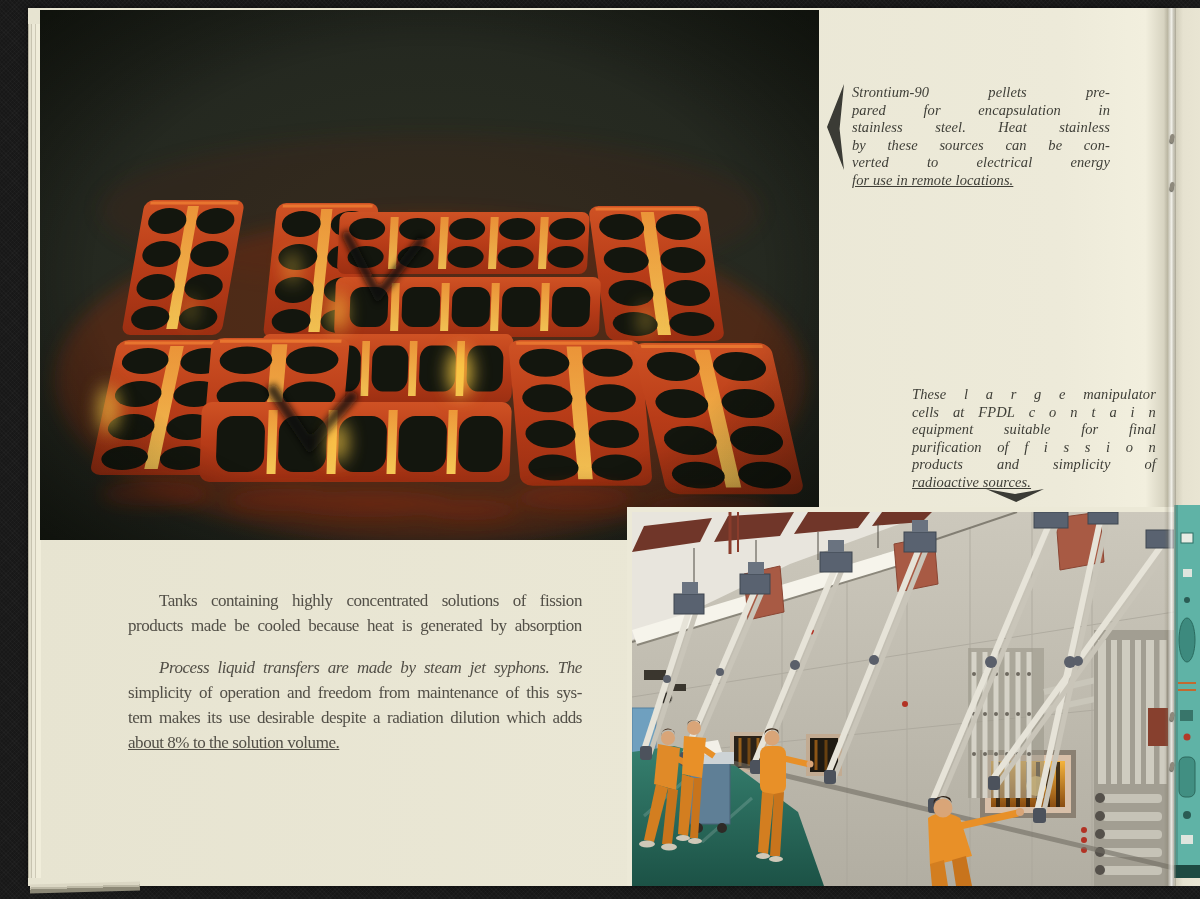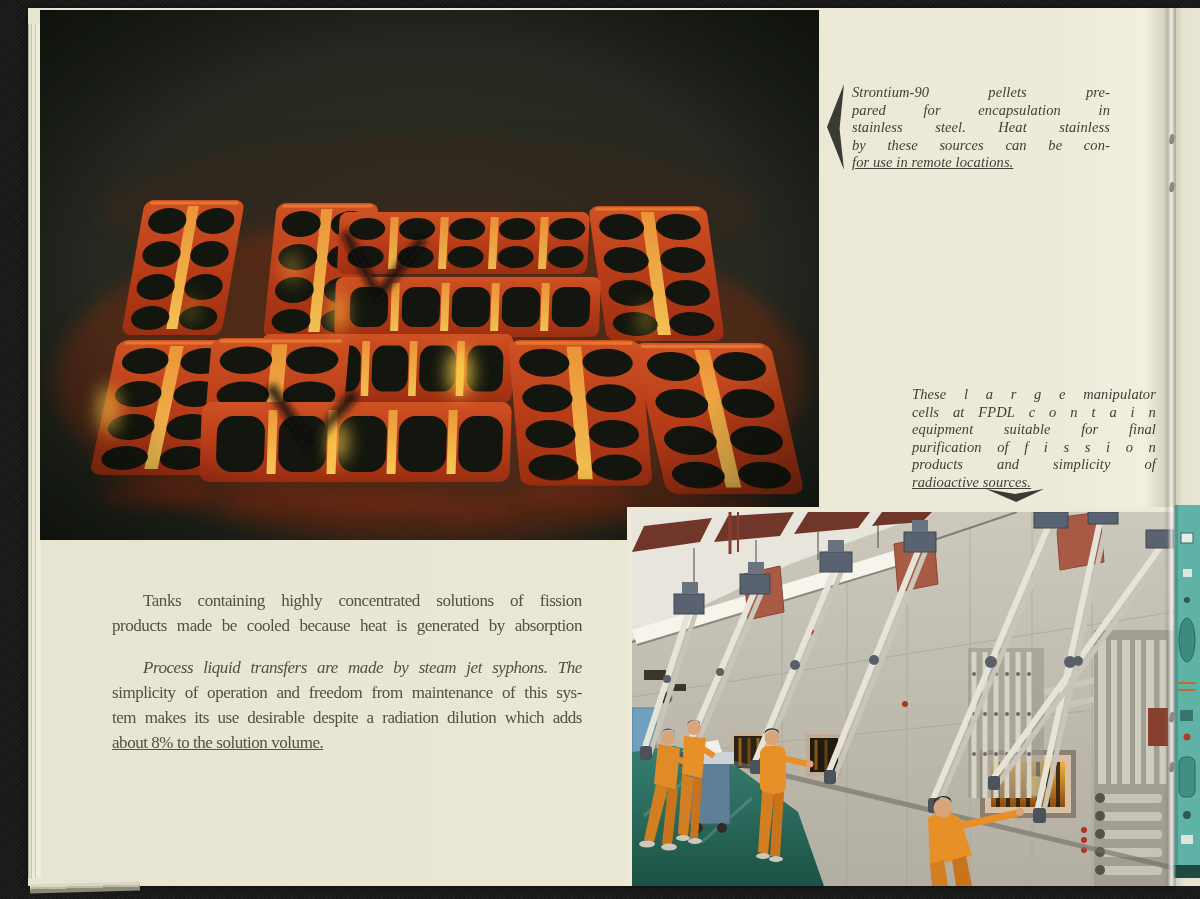--- a/index.html
+++ b/index.html
@@ -27,21 +27,21 @@
   .caption .jl{height:17.5px;}
   .cap1{left:824px;top:76px;width:258px;}
   .cap2{left:884px;top:378px;width:244px;}
   .arrow-left{position:absolute;left:799px;top:76px;width:17px;height:86px;background:#3b3b35;
     clip-path:polygon(100% 0%,0% 50%,100% 100%,74% 52%);}
   .arrow-down{position:absolute;left:958px;top:481px;width:58px;height:13px;background:#3b3b35;
     clip-path:polygon(0% 0%,50% 38%,100% 0%,52% 100%);}
   
   .body-text{position:absolute;left:84px;top:583px;width:470px;color:#524f47;
     font-size:17px;letter-spacing:-.45px;}
-  .body-text .para{margin:0 0 17px 0;}
+  .body-text .para{margin:0 0 17px 16px;}
   .body-text .jl{height:25px;}
   
   .jl{display:flex;justify-content:space-between;align-items:baseline;white-space:nowrap;}
   .jl.last{display:block;text-decoration:underline;}
   
   .sliver{position:absolute;left:1174px;top:8px;width:26px;height:878px;
     background:linear-gradient(90deg,#cdc9b6 0,#e6e2d0 35%,#e9e5d3 100%);}
   .sliver svg{position:absolute;left:0;top:497px;width:26px;height:373px;display:block;}
   .crease{position:absolute;left:1164px;top:8px;width:12px;height:878px;pointer-events:none;
     background:linear-gradient(90deg,rgba(0,0,0,0) 0,rgba(120,114,94,.25) 30%,rgba(255,255,252,.75) 62%,rgba(110,105,88,.4) 100%);}
@@ -200,20 +200,26 @@
           <span>stainless</span>
         </div>
         <div class="jl">
           <span>by</span>
           <span>these</span>
           <span>sources</span>
           <span>can</span>
           <span>be</span>
           <span>con-</span>
         </div>
+        <div class="jl">
+          <span>verted</span>
+          <span>to</span>
+          <span>electrical</span>
+          <span>energy</span>
+        </div>
         <div class="jl last">for use in remote locations.</div>
       </div>
 
     <div class="caption cap2">
         <div class="jl">
           <span>These</span>
           <span>l</span>
           <span>a</span>
           <span>r</span>
           <span>g</span>

